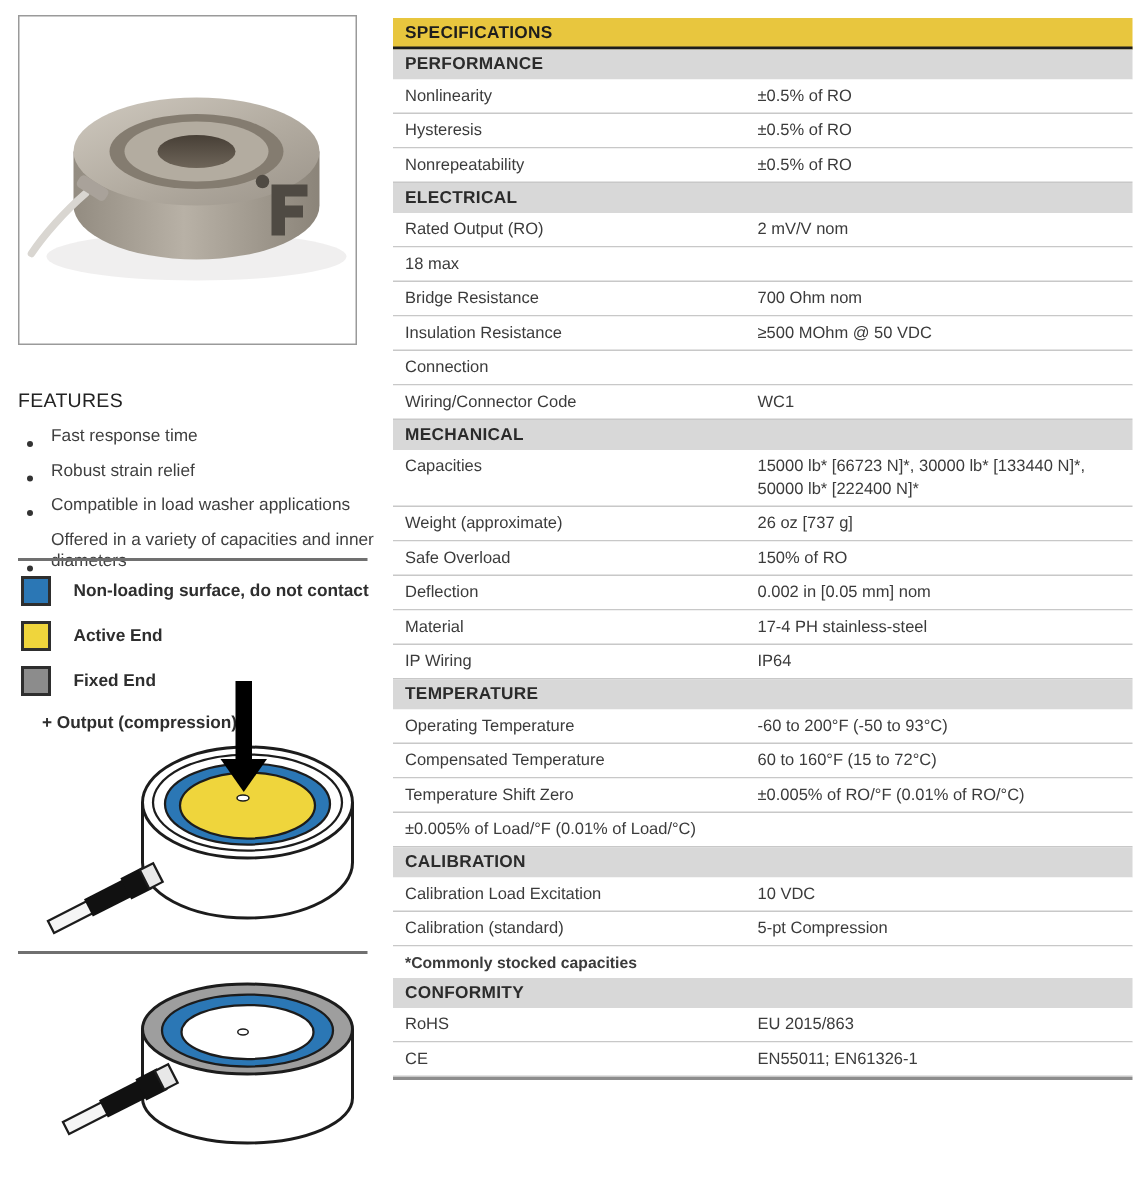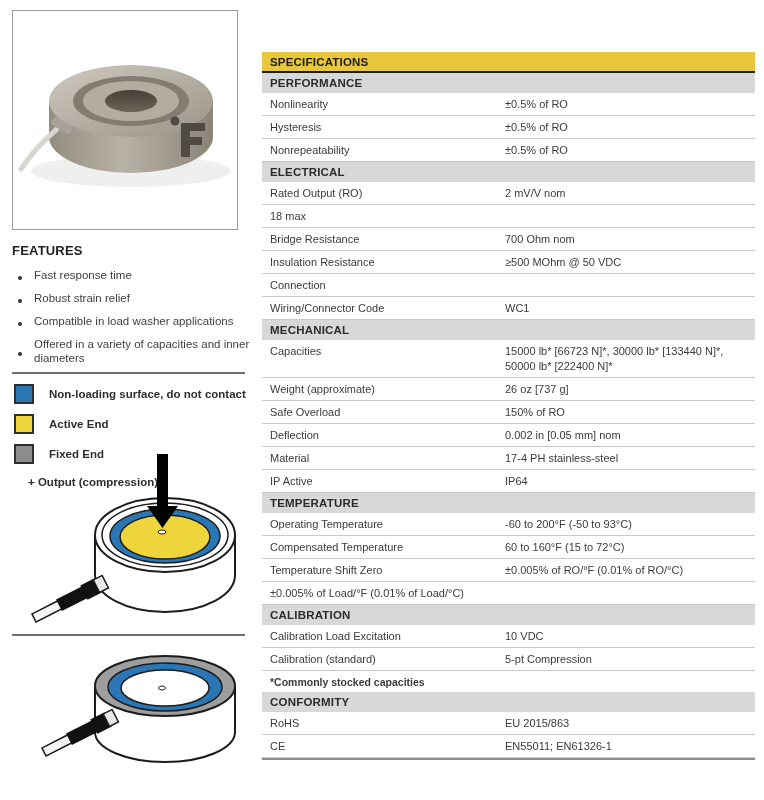--- a/index.html
+++ b/index.html
@@ -8,22 +8,22 @@
     position:relative; width:764px; height:800px; background:#ffffff;
     font-family:"Liberation Sans", sans-serif; color:#3b3b3b; overflow:hidden;
   }
 
   
   .photo-box {
     position:absolute; left:12px; top:10px; width:226px; height:220px;
     border:1px solid #9a9a9a; background:#ffffff;
   }
   .features { position:absolute; left:12px; top:243px; width:238px; }
-  .features-heading { font-size:13px; font-weight:bold; color:#222222; letter-spacing:.2px; margin-bottom:10px; }
-  .feature-item { display:flex; align-items:center; margin-bottom:9px; font-size:11.5px; line-height:14px; color:#3f3f3f; }
+  .features-heading { font-size:13px; font-weight:normal; color:#222222; letter-spacing:.2px; margin-bottom:10px;margin-top:16px; }
+  .feature-item { display:flex; align-items:flex-end; margin-bottom:9px; font-size:11.5px; line-height:14px; color:#3f3f3f; }
   .feature-dot { width:4px; height:4px; border-radius:50%; background:#333333; margin:5px 12px 0 6px; flex:none; }
 
   .divider { position:absolute; left:12px; width:233px; border-top:2px solid #707070; }
   .divider-1 { top:372px; }
   .divider-2 { top:634px; }
 
   .legend { position:absolute; left:14px; top:384px; width:240px; }
   .legend-row { display:flex; align-items:center; margin-bottom:10px; height:20px; }
   .legend-swatch { width:20px; height:20px; border:2px solid #2e2e2e; flex:none; }
   .legend-label { font-size:11.5px; font-weight:bold; color:#2e2e2e; margin-left:15px; }
@@ -39,21 +39,21 @@
     font-size:11.5px; font-weight:bold; color:#1d1d1d; padding:0 8px; letter-spacing:.2px;
   }
   .sec-header {
     height:20px; line-height:20px; background:#D8D8D8;
     font-size:11.5px; font-weight:bold; color:#2b2b2b; padding:0 8px; letter-spacing:.2px;
   }
   .spec-row { display:flex; padding:4px 8px 3px 8px; border-bottom:1px solid #c8c8c8; background:#ffffff; }
   .spec-label { width:235px; flex:none; font-size:11px; line-height:15px; color:#3b3b3b; }
   .spec-value { flex:1; font-size:11px; line-height:15px; color:#3b3b3b; white-space:pre-line; }
   .spec-note { padding:5px 8px 3px 8px; font-size:10.5px; line-height:13px; color:#3b3b3b; background:#ffffff;font-weight:bold; }
-  .spec-table-end { border-bottom:2px solid #8d8d8d;margin-top:40px; }
+  .spec-table-end { border-bottom:2px solid #8d8d8d; }
 </style>
 </head>
 <body>
 
 <div class="page">
 
   <div class="photo-box">
     <svg width="224" height="218" viewBox="0 0 224 218">
       <defs>
         <linearGradient id="steelTop" x1="0" y1="0" x2="1" y2="1">
@@ -216,21 +216,21 @@
         </div>
         <div class="spec-row">
           <div class="spec-label">Deflection</div>
           <div class="spec-value">0.002 in [0.05 mm] nom</div>
         </div>
         <div class="spec-row">
           <div class="spec-label">Material</div>
           <div class="spec-value">17-4 PH stainless-steel</div>
         </div>
         <div class="spec-row">
-          <div class="spec-label">IP Active</div>
+          <div class="spec-label">IP Wiring</div>
           <div class="spec-value">IP64</div>
         </div>
         <div class="sec-header">TEMPERATURE</div>
         <div class="spec-row">
           <div class="spec-label">Operating Temperature</div>
           <div class="spec-value">-60 to 200°F (-50 to 93°C)</div>
         </div>
         <div class="spec-row">
           <div class="spec-label">Compensated Temperature</div>
           <div class="spec-value">60 to 160°F (15 to 72°C)</div>

